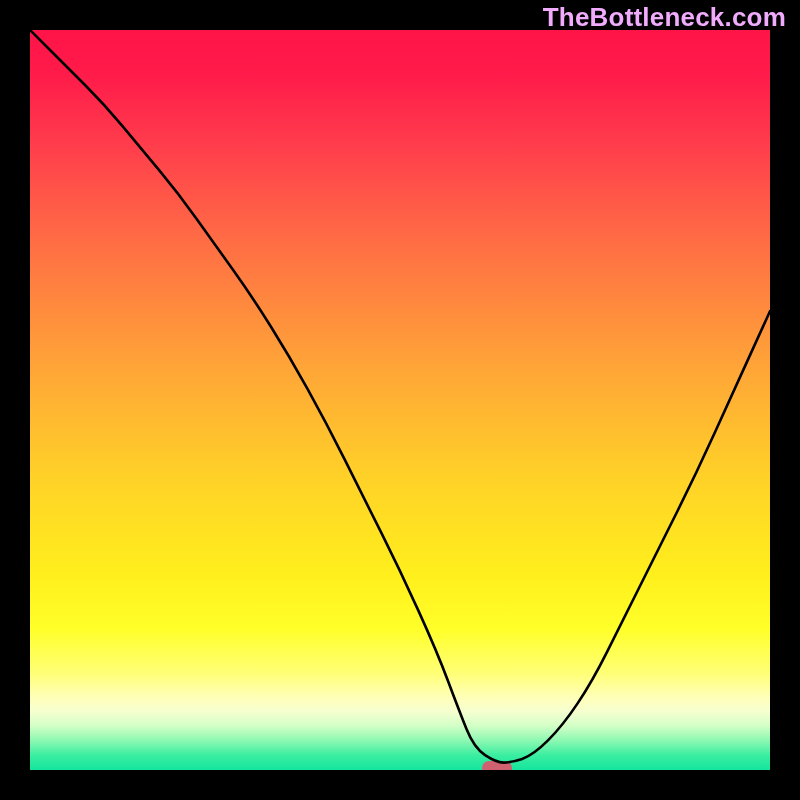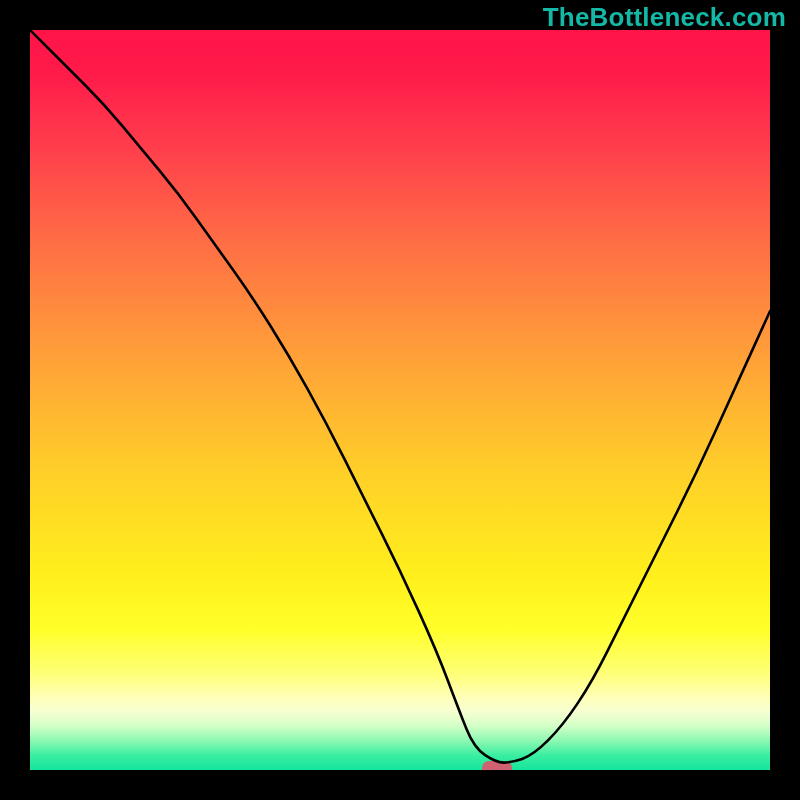--- a/index.html
+++ b/index.html
@@ -16,21 +16,21 @@
     height: 800px;
     background: #000;
   }
   .watermark {
     position: absolute;
     top: 2px;
     right: 14px;
     font-family: Arial, Helvetica, sans-serif;
     font-size: 26px;
     font-weight: 600;
-    color: #14b8a6;
+    color: #f0abfc;
     letter-spacing: 0.2px;
   }
   .plot-area {
     position: absolute;
     left: 30px;
     top: 30px;
     width: 740px;
     height: 740px;
     overflow: hidden;
   }

